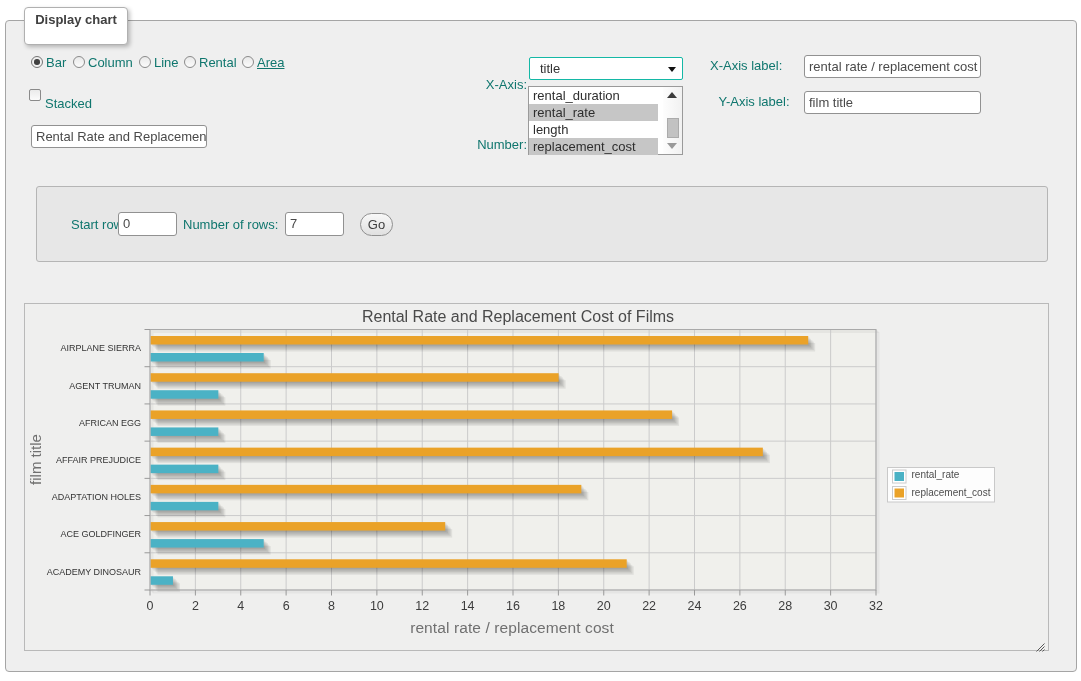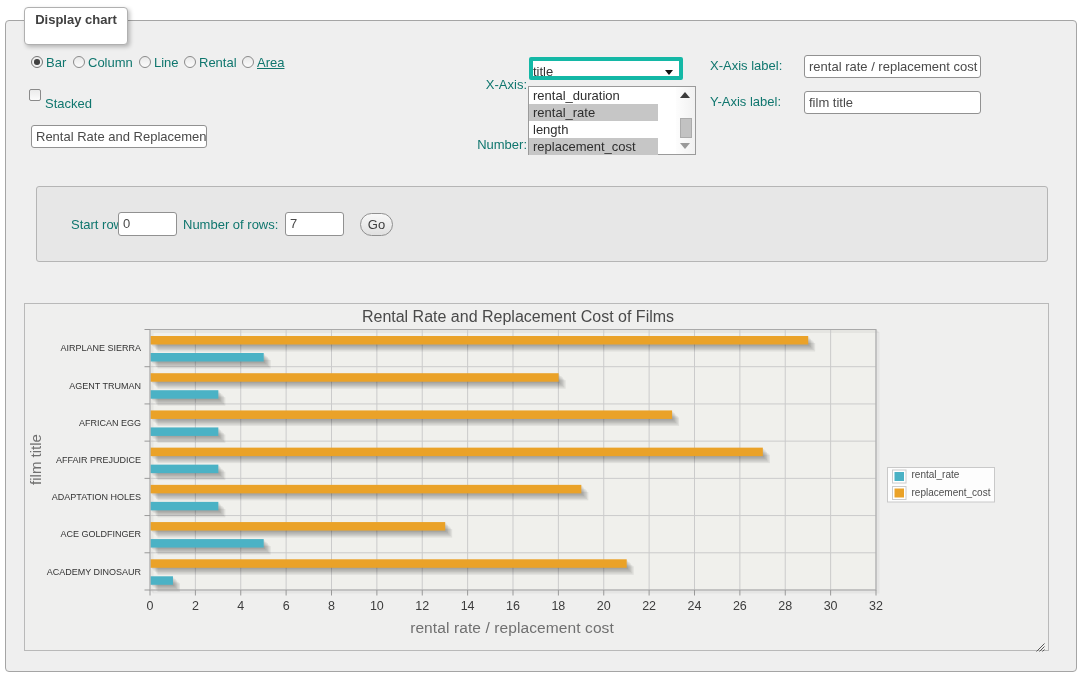--- a/index.html
+++ b/index.html
@@ -24,27 +24,27 @@
                    border-radius:50%; background:#404040; }
 .cb { position:absolute; width:12px; height:12px; border:1px solid #8a8a8a; border-radius:2px;
       background:linear-gradient(180deg,#eaeaea,#fbfbfb); }
 
 #panel { left:36px; top:186px; width:1012px; height:76px; background:#e7e7e7;
          border:1px solid #b5b5b5; border-radius:3px; }
 #gobtn { left:360px; top:213px; width:33px; height:23px; border:1px solid #909090; border-radius:11.5px;
          background:linear-gradient(#f8f8f8,#e0e0e0); font-size:13px; color:#3d3d3d;
          text-align:center; line-height:21px; }
 
-#xsel { left:529px; top:57px; width:154px; height:23px; background:#fff; border:4px solid #14b8a6;
-        border-radius:2px; font-size:13px; color:#333; line-height:21px; padding-left:0; }
+#xsel { left:529px; top:57px; width:154px; height:23px; background:#fff; border:1px solid #14b8a6;
+        border-radius:2px; font-size:13px; color:#333; line-height:21px; padding-left:10px; }
 #xsel .arr { position:absolute; right:6px; top:9px; width:0; height:0;
              border-left:4.5px solid transparent; border-right:4.5px solid transparent;
              border-top:5px solid #111; }
 
-#mlist { left:528px; top:86px; width:168px; height:69px; background:#fff; border:1px solid #9a9a9a; }
+#mlist { left:528px; top:86px; width:155px; height:69px; background:#fff; border:1px solid #9a9a9a; }
 .opt { position:absolute; left:0; width:129px; height:17px; font-size:13px; color:#2e2e2e;
        padding-left:4px; line-height:17px; white-space:nowrap; overflow:hidden; }
 .opt.sel { background:#c6c6c6; }
 
 #sbar { position:absolute; right:0; top:0; width:19px; height:67px; background:linear-gradient(90deg,#fdfdfd,#f1f1f1); }
 .sarr { position:absolute; left:4px; width:0; height:0; }
 #sthumb { position:absolute; left:4px; top:31px; width:12px; height:20px; background:#c2c2c2; border:1px solid #ababab; }
 
 #chart { left:24px; top:303px; width:1025px; height:348px; background:#efefee; border:1px solid #b9b9b9; }
 #rsz { position:absolute; right:3px; bottom:3px; width:9px; height:9px; }
@@ -82,21 +82,21 @@
     <div id="sbar">
       <div class="sarr" style="top:5px; border-left:5px solid transparent; border-right:5px solid transparent; border-bottom:6px solid #3c3c3c;"></div>
       <div class="sarr" style="bottom:5px; border-left:5px solid transparent; border-right:5px solid transparent; border-top:6px solid #999;"></div>
       <div id="sthumb"></div>
     </div>
   </div>
   <div class="lbl" style="left:440px; top:137px; width:87px; text-align:right;">Number:</div>
 
   <div class="lbl" style="left:710px; top:58px; width:88px; text-align:left;">X-Axis label:</div>
   <div class="inp" style="left:804px; top:55px; width:177px; height:23px; line-height:21px; overflow:hidden; white-space:nowrap;">rental rate / replacement cost</div>
-  <div class="lbl" style="left:710px; top:94px; width:88px; text-align:left;">Y-Axis label:</div>
+  <div class="lbl" style="left:710px; top:94px; width:88px; text-align:center;">Y-Axis label:</div>
   <div class="inp" style="left:804px; top:91px; width:177px; height:23px; line-height:21px; overflow:hidden; white-space:nowrap;">film title</div>
 
   <div class="abs" id="panel"></div>
   <div class="lbl" style="left:71px; top:217px;">Start row:</div>
   <div class="inp" style="left:118px; top:212px; width:59px; height:24px; line-height:22px;">0</div>
   <div class="lbl" style="left:183px; top:217px;">Number of rows:</div>
   <div class="inp" style="left:285px; top:212px; width:59px; height:24px; line-height:22px;">7</div>
   <div class="abs" id="gobtn">Go</div>
 
   <div class="abs" id="chart">

